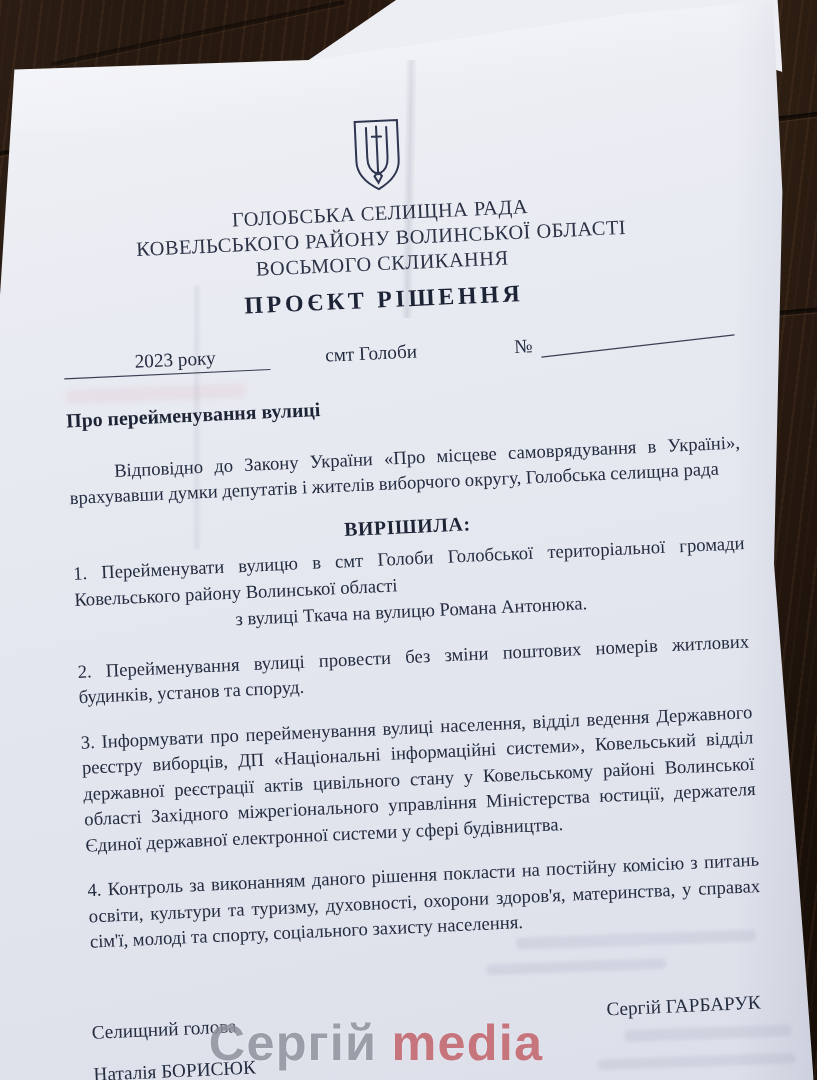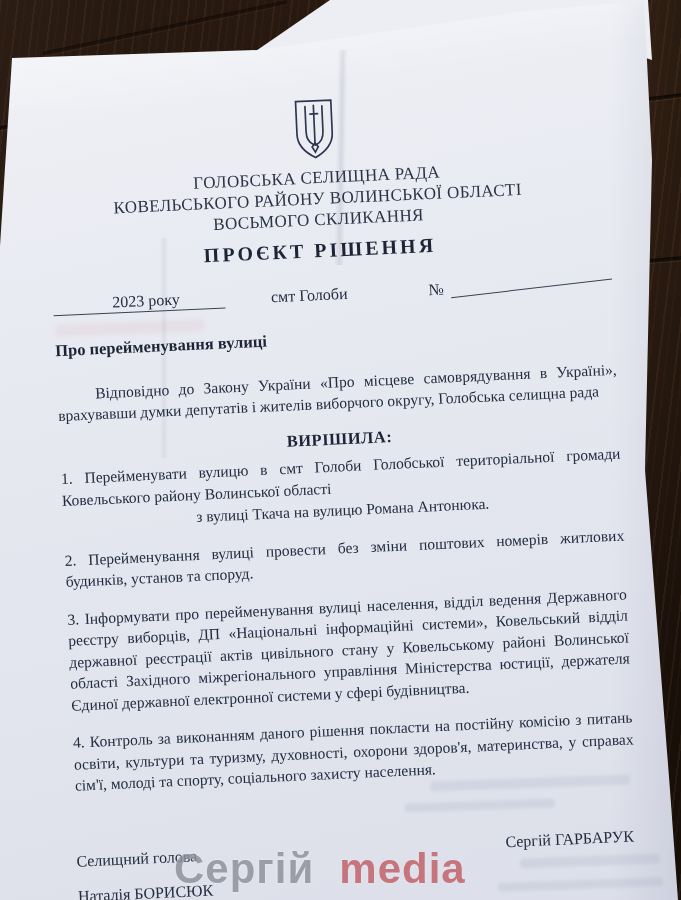--- a/index.html
+++ b/index.html
@@ -77,21 +77,21 @@
   .sub-line{margin:1px 0 0 0;text-align:center;}
   .sigs{margin-top:56px;padding:0 14px 0 30px;font-size:16px;}
   .sig-row{display:flex;justify-content:space-between;}
   .sig-secretary{margin-top:17px;}
 
   
   .watermark{position:absolute;left:174px;top:845px;font-family:"Liberation Sans",sans-serif;
              font-weight:700;font-size:42px;letter-spacing:1px;opacity:.85;
              white-space:nowrap;}
   .wm-kovel{color:#90929d;text-shadow:0 0 2px rgba(255,255,255,.65);}
-  .wm-media{color:#c2636a;margin-left:25px;text-shadow:0 0 2px rgba(255,255,255,.35);}
+  .wm-media{color:#c2636a;margin-left:12px;text-shadow:0 0 2px rgba(255,255,255,.35);}
 </style>
 </head>
 <body>
 
 <div class="stage">
 
   <div class="wood">
     <div class="seam s1"></div>
     <div class="seam s2"></div>
     <div class="seam s3"></div>

